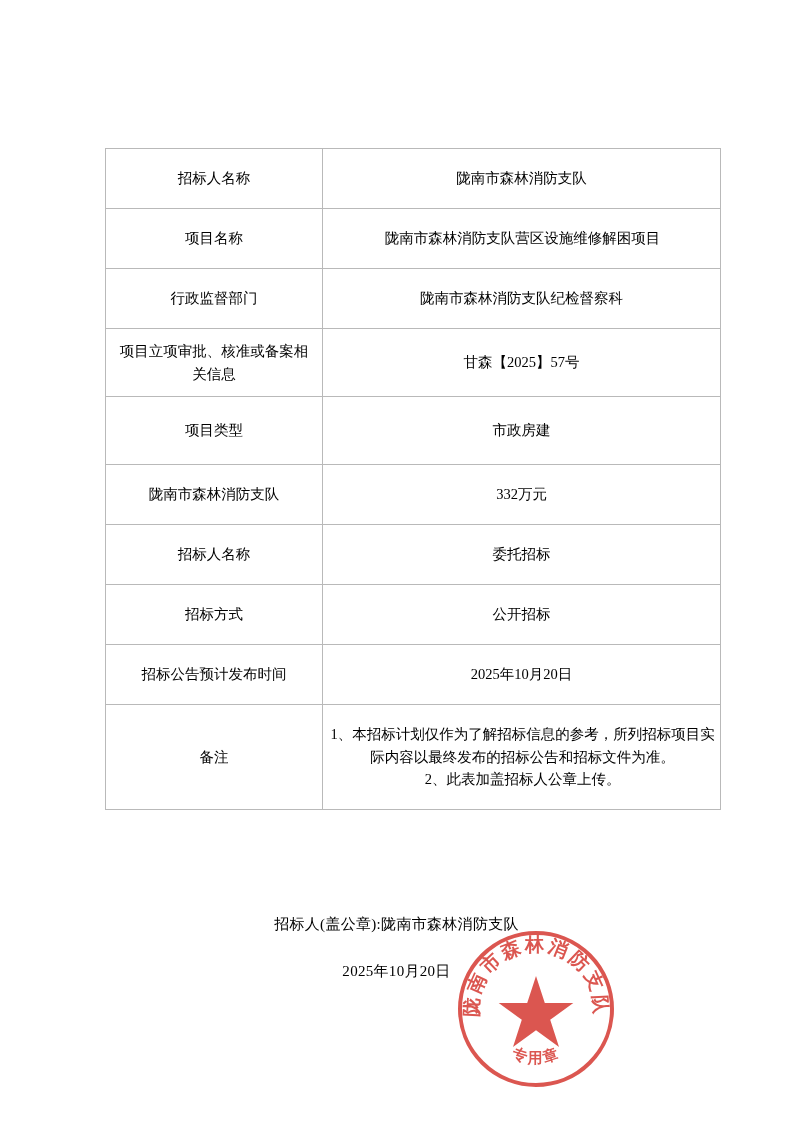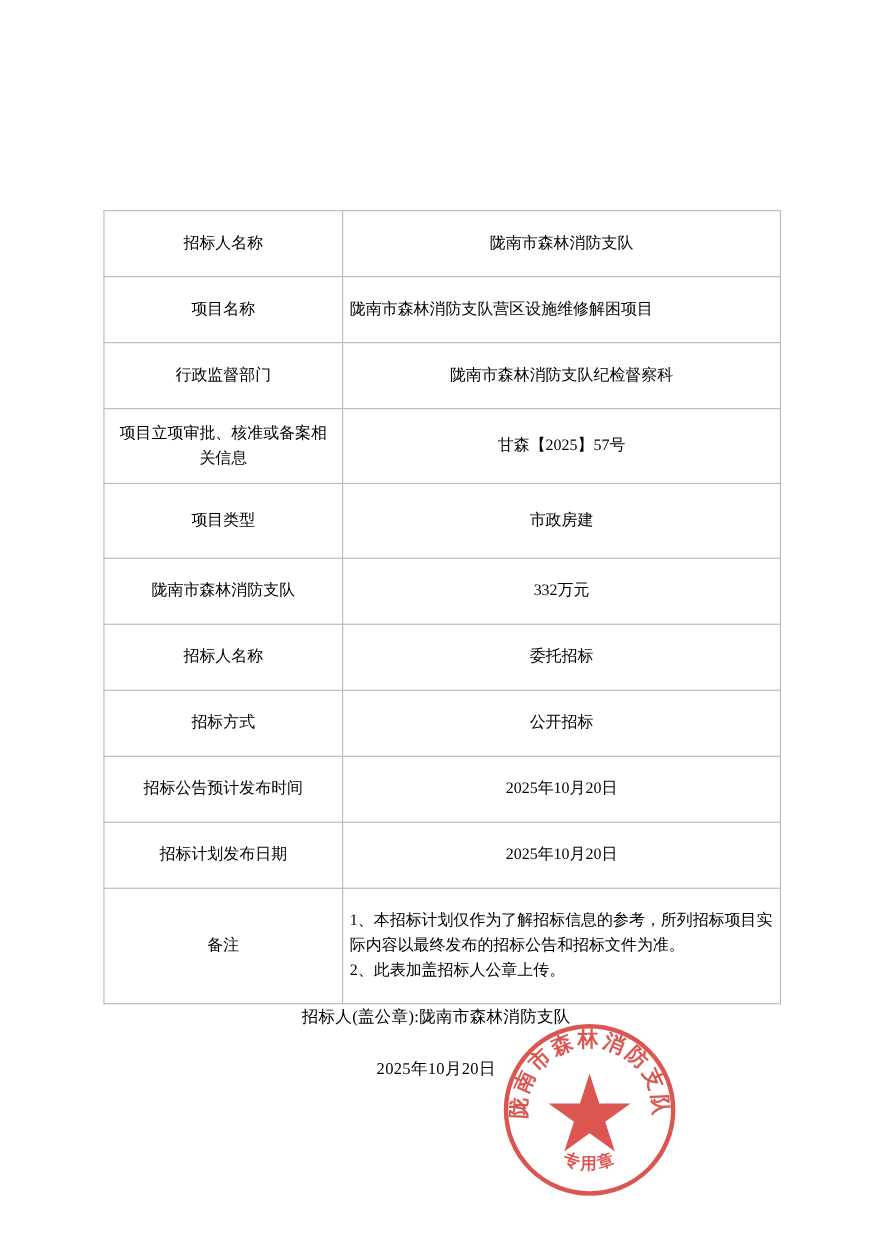--- a/index.html
+++ b/index.html
@@ -27,44 +27,43 @@
     top: 108px;
     width: 793px;
     text-align: center;
     font-size: 25px;
     font-weight: bold;
     letter-spacing: 1px;
     font-family: "Liberation Serif", "DejaVu Serif", serif;
   }
   table.main {
     position: absolute;
-    left: 94px;
+    left: 105px;
     top: 148px;
     width: 583px;
     border-collapse: collapse;
     table-layout: fixed;
-    margin-top: 43px;
   }
   table.main td {
     border: 1px solid #b9b9b9;
     font-size: 14.5px;
     line-height: 1.55;
     padding: 6px 8px;
     vertical-align: middle;
   }
   td.label {
     width: 200px;
     text-align: center;
   }
   td.value {
     width: 381px;
     text-align: center;
   }
   td.value.left {
-    text-align: left;
+    text-align: center;
     padding-left: 6px;
     padding-right: 4px;
   }
   .r-name td { height: 47px; }
   .r-proj td { height: 47px; }
   .r-dept td { height: 47px; }
   .r-appr td { height: 55px; }
   .r-desc td { height: 130px; vertical-align: middle; }
   .r-type td { height: 55px; }
   .r-amount td { height: 47px; }
@@ -148,24 +147,20 @@
         <td class="value">委托招标</td>
       </tr>
       <tr class="r-method">
         <td class="label">招标方式</td>
         <td class="value">公开招标</td>
       </tr>
       <tr class="r-pubtime">
         <td class="label">招标公告预计发布时间</td>
         <td class="value">2025年10月20日</td>
       </tr>
-      <tr class="r-plandate">
-        <td class="label">招标计划发布日期</td>
-        <td class="value">2025年10月20日</td>
-      </tr>
       <tr class="r-remark">
         <td class="label">备注</td>
         <td class="value left remark-text">1、本招标计划仅作为了解招标信息的参考，所列招标项目实际内容以最终发布的招标公告和招标文件为准。
  2、此表加盖招标人公章上传。</td>
       </tr>
     </tbody>
   </table>
 
   <div class="sign-block">
     <div class="sign-line">招标人(盖公章):陇南市森林消防支队</div>

